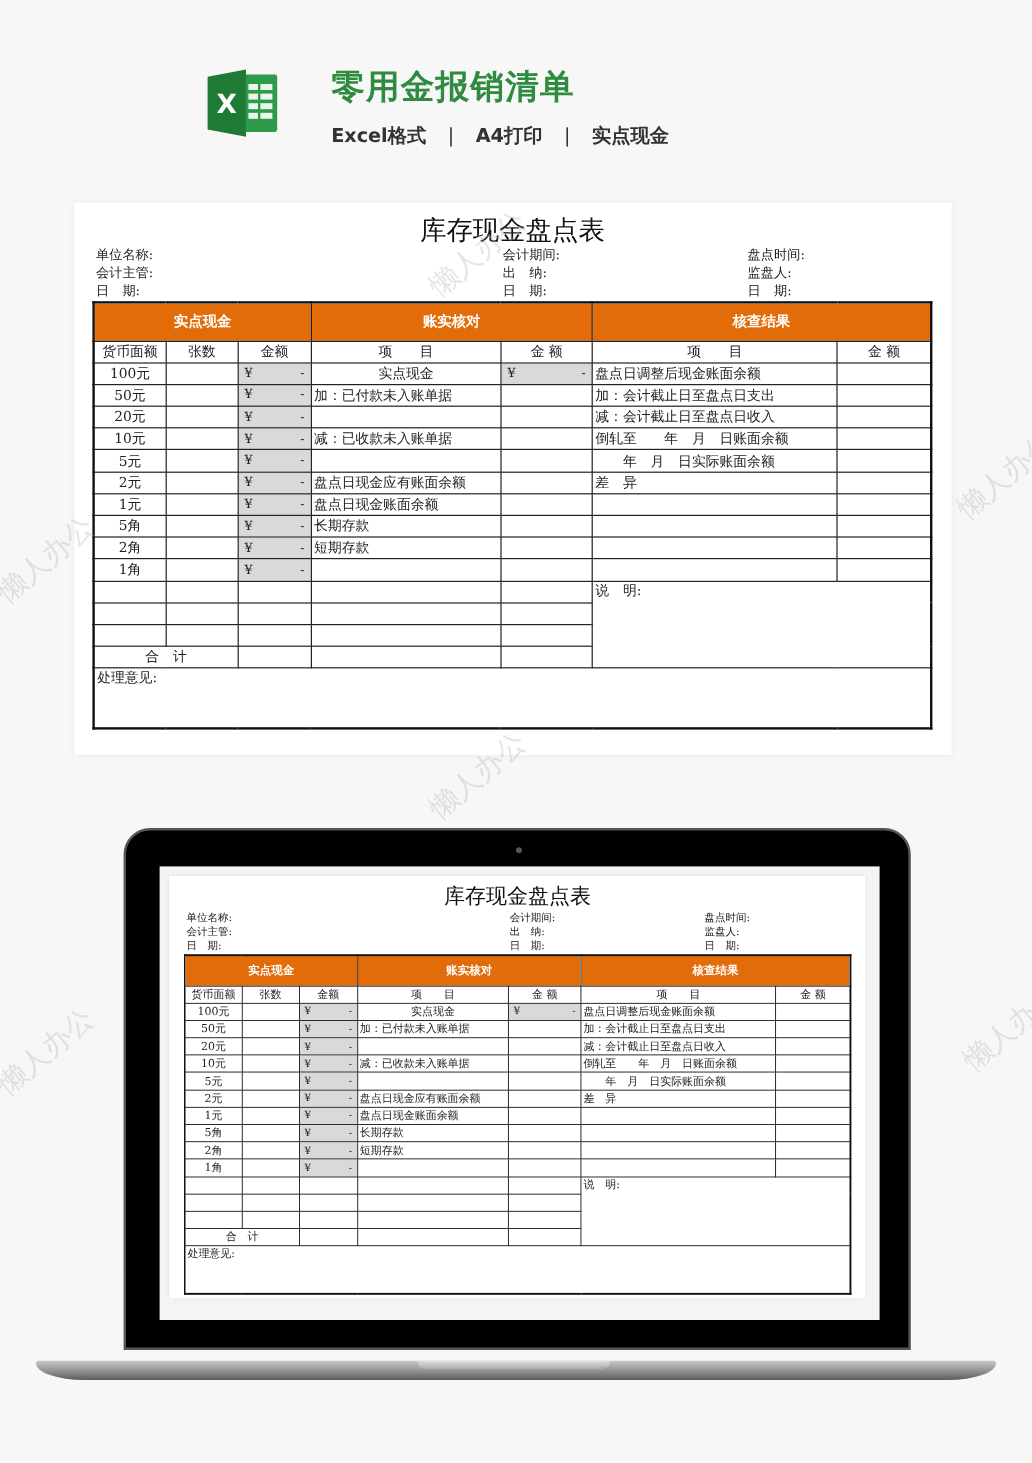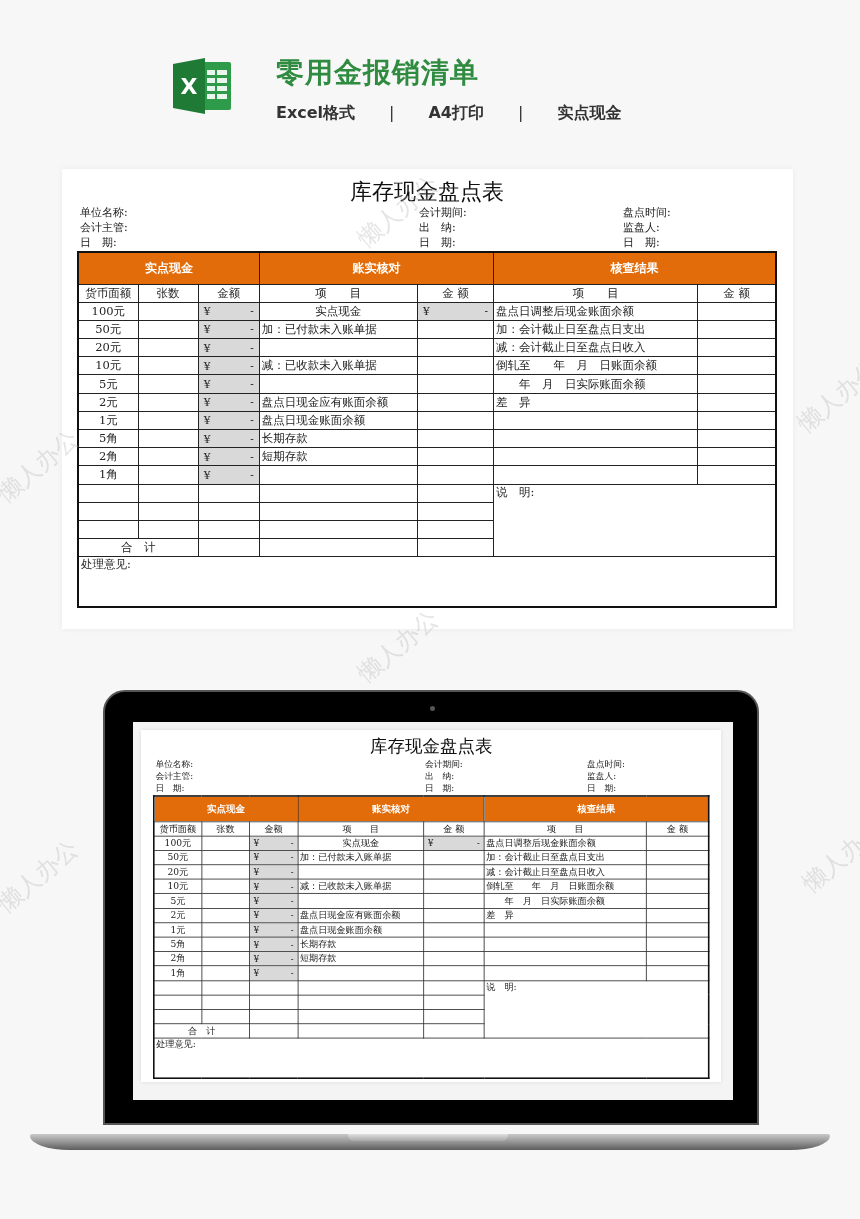--- a/index.html
+++ b/index.html
@@ -3,21 +3,21 @@
   <meta charset="utf-8">
   <style>
     * { box-sizing: border-box; margin: 0; padding: 0; }
     html, body { width: 860px; height: 1219px; background: #f7f7f7; overflow: hidden; }
     body { position: relative; font-family: "DejaVu Sans", "Liberation Sans", sans-serif; color: #222; }
 
     
     .header { position: absolute; left: 0; top: 0; width: 860px; height: 150px; }
     .xls-icon { position: absolute; left: 171px; top: 56px; width: 62px; height: 60px; }
     .page-title { position: absolute; left: 276px; top: 54px; font-size: 28px; font-weight: bold; color: #2e8b3f; letter-spacing: 1px; }
-    .subtitle { position: absolute; left: 276px; top: 103px; font-size: 16px; font-weight: bold; color: #333; display: flex; gap: 16px; white-space: nowrap; }
+    .subtitle { position: absolute; left: 276px; top: 103px; font-size: 16px; font-weight: bold; color: #333; display: flex; gap: 0; white-space: nowrap; }
     .subtitle .sep { margin: 0 18px; font-weight: normal; color: #333; }
 
     
     .sheet { position: absolute; left: 62px; top: 169px; width: 731px; height: 460px; background: #fff; box-shadow: 0 0 6px rgba(0,0,0,0.06); }
     .sheet-inner { position: absolute; left: 15px; top: 0; width: 700px; }
     .doc-title { position: absolute; left: 0; width: 700px; top: 8px; text-align: center; font-family: "DejaVu Serif", "Liberation Serif", serif; font-size: 22px; color: #111; }
     .meta { position: absolute; font-family: "DejaVu Serif", "Liberation Serif", serif; font-size: 11px; color: #222; line-height: 15px; }
     .meta div { white-space: nowrap; }
 
     table.grid { position: absolute; left: 0; top: 82px; width: 700px; border-collapse: collapse; table-layout: fixed;

